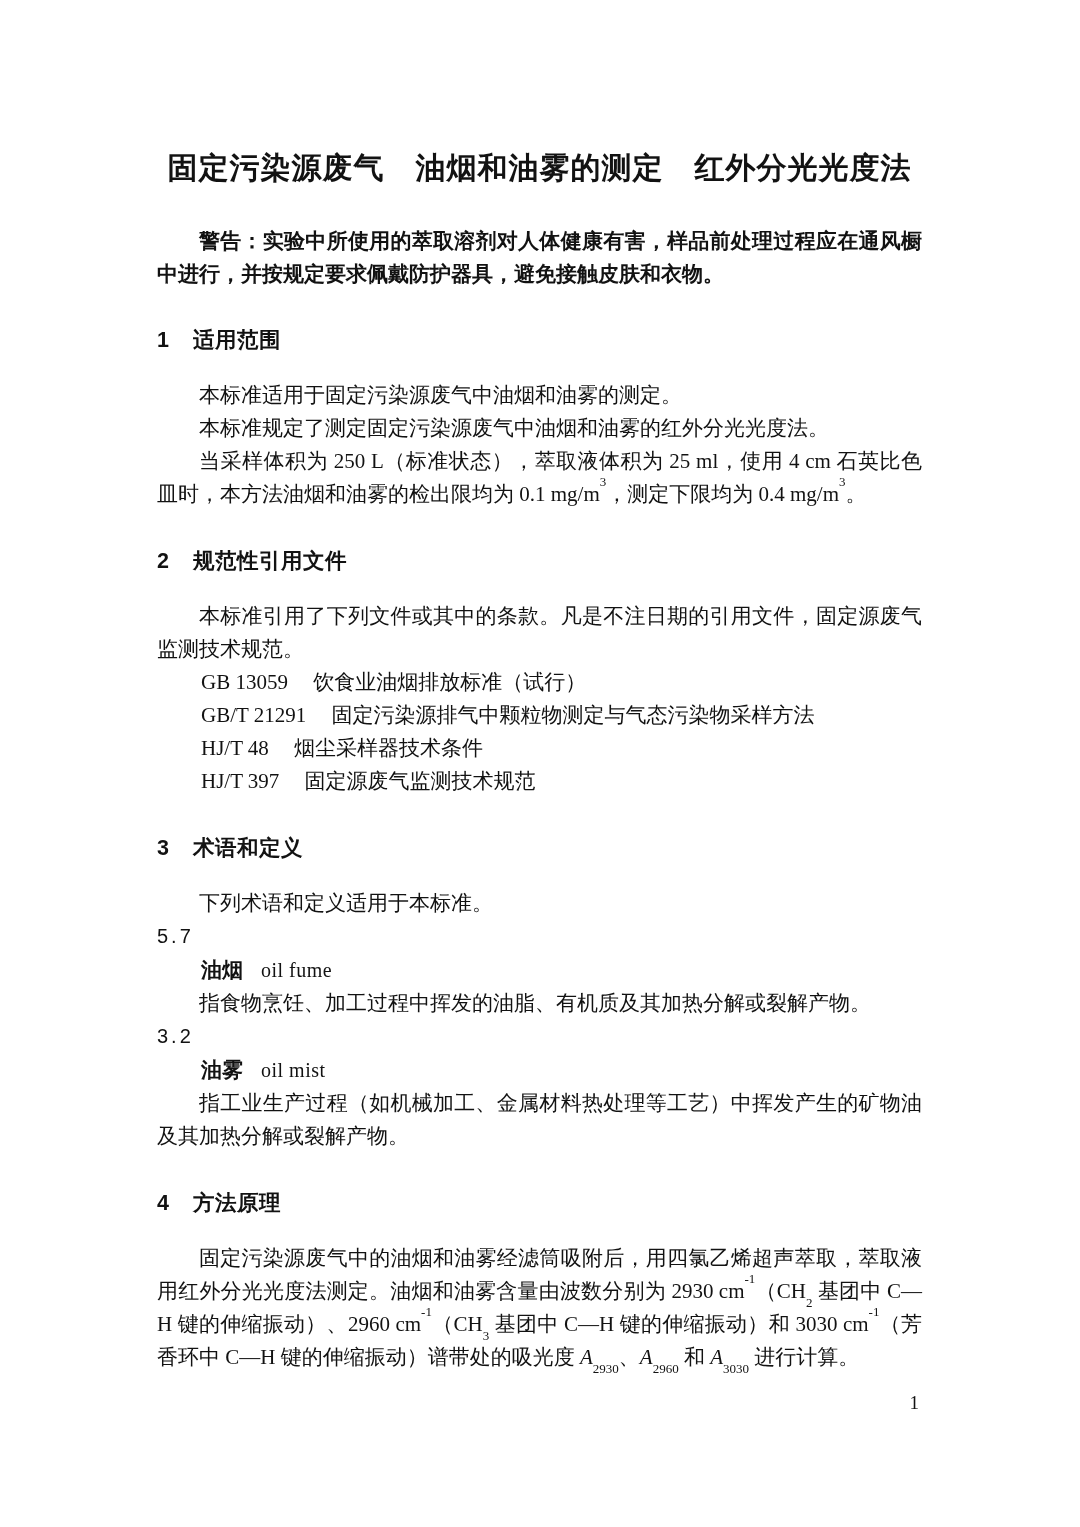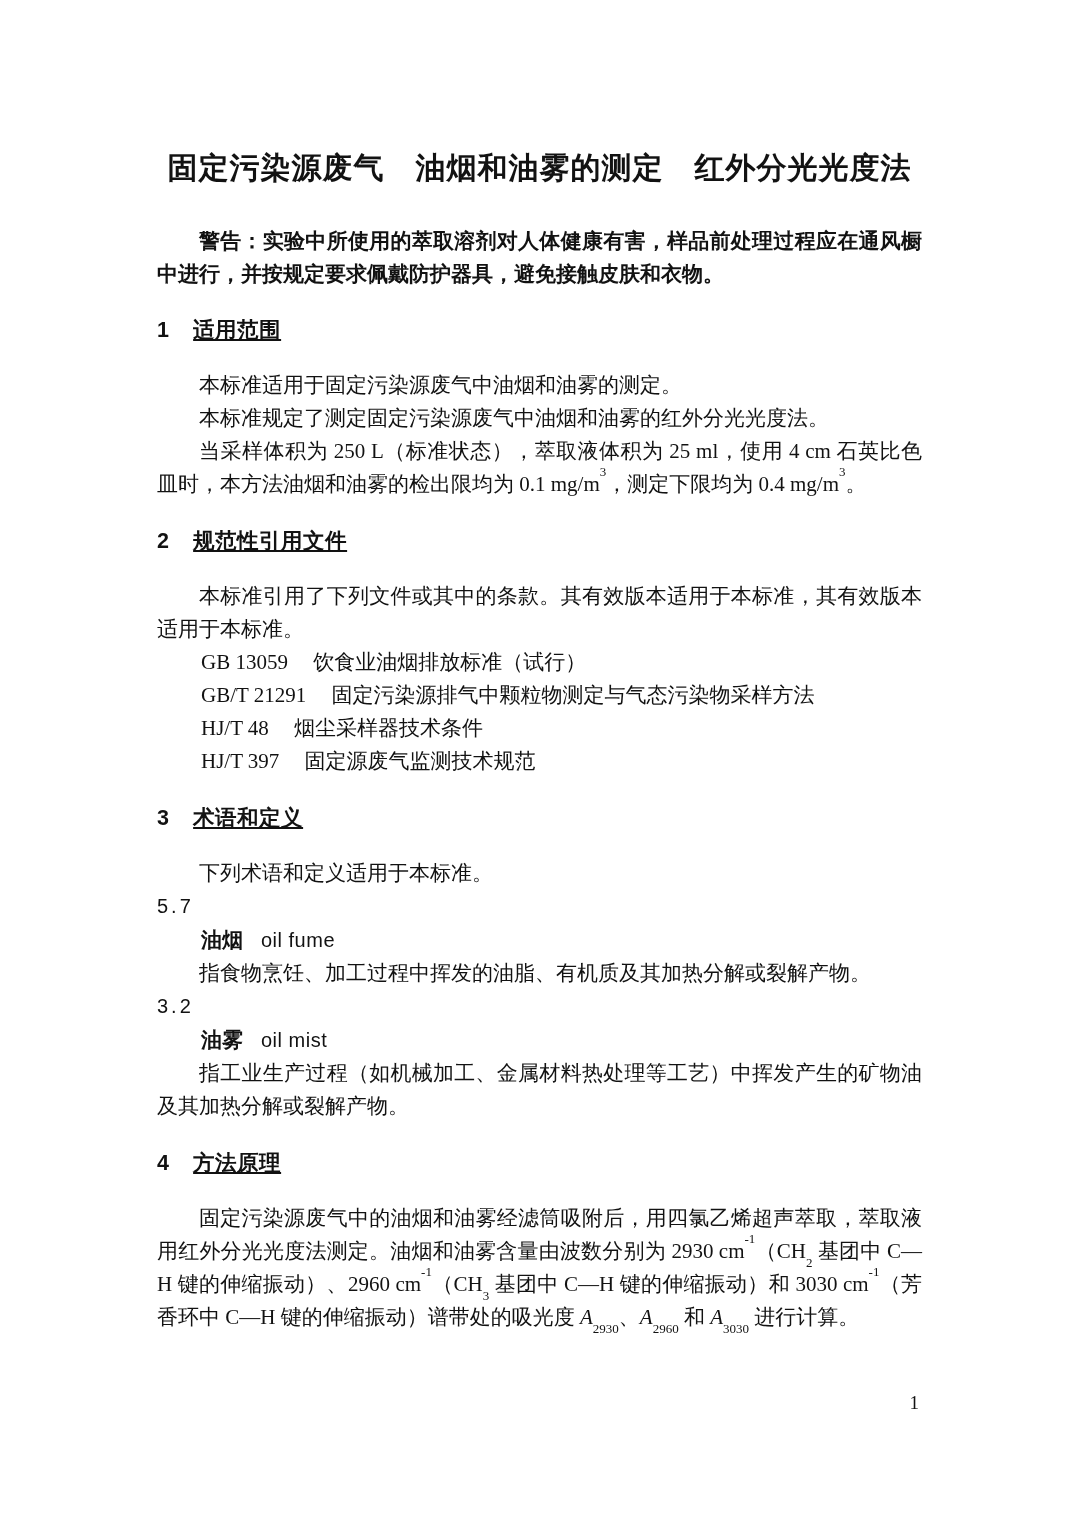--- a/index.html
+++ b/index.html
@@ -27,27 +27,26 @@
     white-space:nowrap;
   }
   .warning {
     margin:0;
     text-indent:2em;
     text-align:justify;
     font-family:"Liberation Sans","DejaVu Sans",sans-serif;
     font-weight:700;
   }
   h2.sec-h {
-    margin:24px 0 22px 0;
+    margin:34px 0 22px 0;
     font-family:"Liberation Sans","DejaVu Sans",sans-serif;
     font-weight:600;
     font-size:21.5px;
     line-height:33px;
     letter-spacing:0.5px;
-    text-decoration:underline;
   }
   .sec-num { display:inline-block; margin-right:1.1em; }
   p.body {
     margin:0;
     text-indent:2em;
     text-align:justify;
   }
   p.ref-line { margin:0; padding-left:44px; }
   .ref-code { margin-right:1.2em; }
   p.term-num {
@@ -56,21 +55,21 @@
     font-size:20px;
     letter-spacing:3px;
   }
   p.term-line {
     margin:0;
     padding-left:44px;
     font-family:"Liberation Sans","DejaVu Sans",sans-serif;
     font-weight:700;
   }
   .term-en {
-    font-family:Liberation Sans, sans-serif;
+    font-family:Liberation Serif, serif;
     font-weight:500;
     font-size:20px;
     margin-left:0.9em;
     letter-spacing:0.5px;
   }
   sup, sub { font-size:0.62em; line-height:0; position:relative; }
   sup { top:-0.55em; }
   sub { top:0.28em; }
   i.var { font-style:italic; font-family:"Liberation Serif","DejaVu Serif",serif; }
   .pagenum {
@@ -96,21 +95,21 @@
     </h2>
     <p class="body">本标准适用于固定污染源废气中油烟和油雾的测定。</p>
     <p class="body">本标准规定了测定固定污染源废气中油烟和油雾的红外分光光度法。</p>
     <p class="body">当采样体积为 250 L（标准状态），萃取液体积为 25 ml，使用 4 cm 石英比色皿时，本方法油烟和油雾的检出限均为 0.1 mg/m<sup>3</sup>，测定下限均为 0.4 mg/m<sup>3</sup>。</p>
   </section>
 
   <section>
     <h2 class="sec-h">
       <span class="sec-num">2</span><span>规范性引用文件</span>
     </h2>
-    <p class="body">本标准引用了下列文件或其中的条款。其有效版本适用于本标准，其有效版本适用于本标准。</p>
+    <p class="body">本标准引用了下列文件或其中的条款。凡是不注日期的引用文件，固定源废气监测技术规范。</p>
     <div>
       <p class="ref-line">
         <span class="ref-code">GB 13059</span><span>饮食业油烟排放标准（试行）</span>
       </p>
       <p class="ref-line">
         <span class="ref-code">GB/T 21291</span><span>固定污染源排气中颗粒物测定与气态污染物采样方法</span>
       </p>
       <p class="ref-line">
         <span class="ref-code">HJ/T 48</span><span>烟尘采样器技术条件</span>
       </p>

